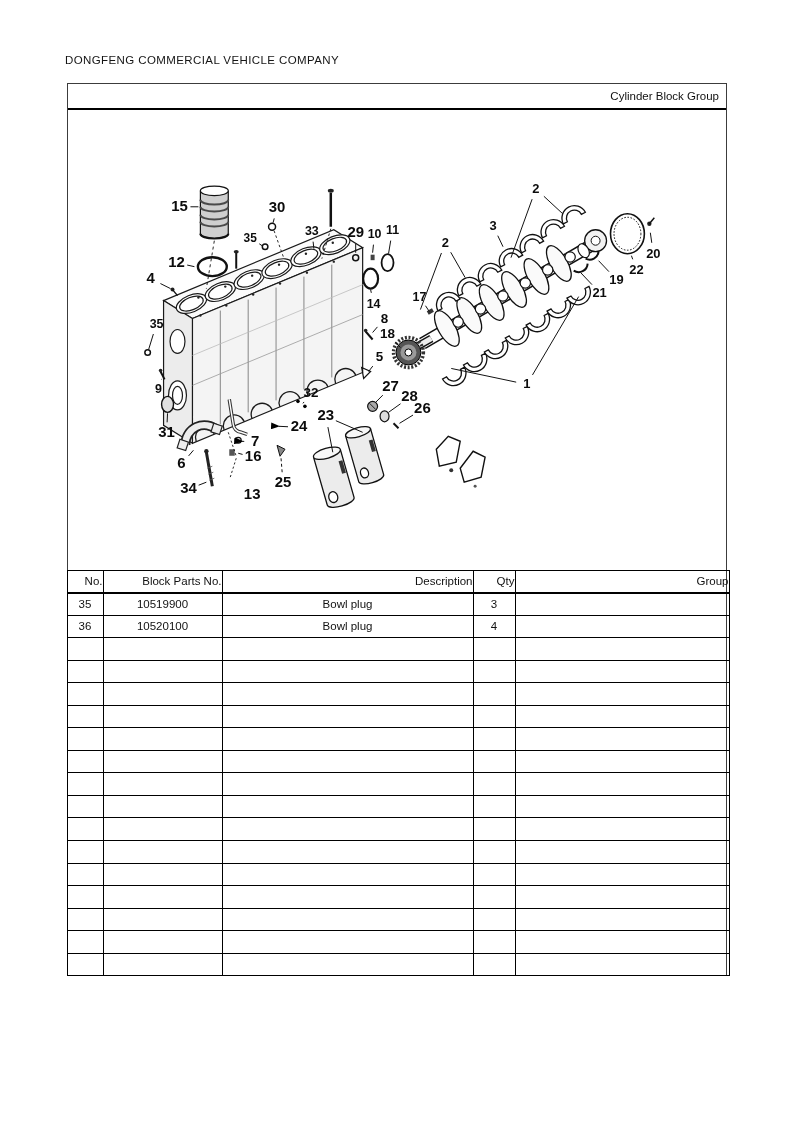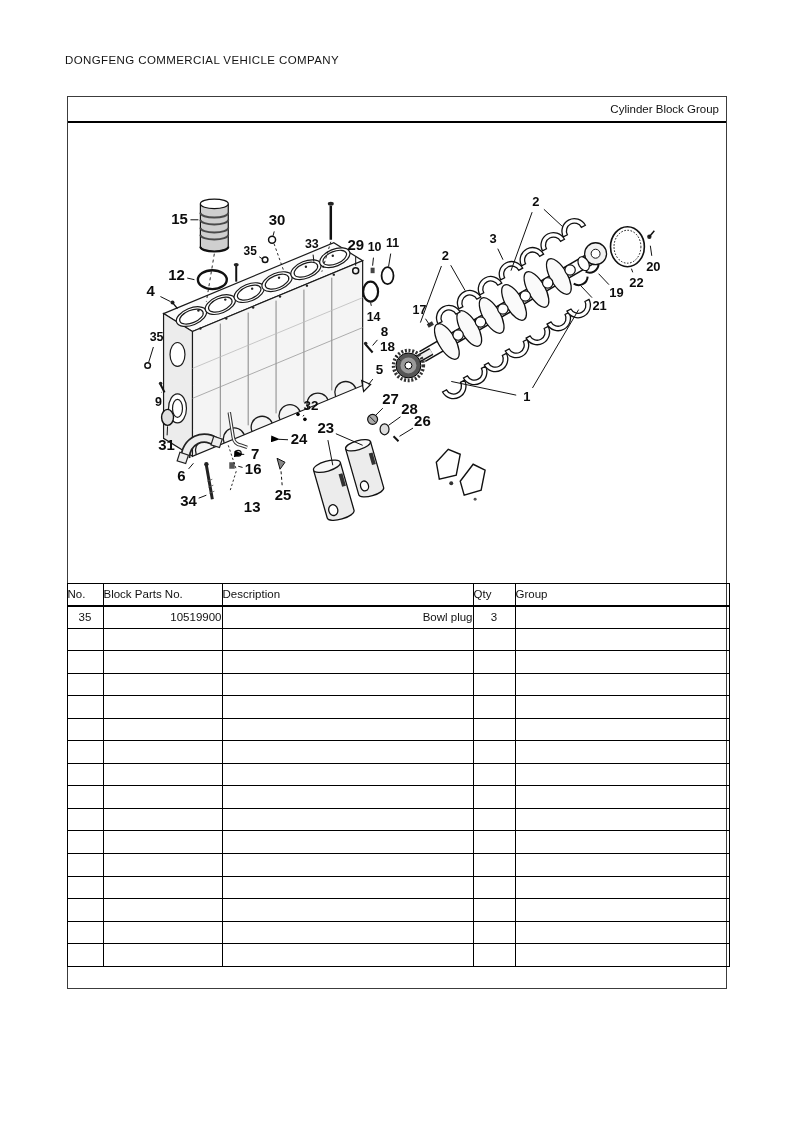--- a/index.html
+++ b/index.html
@@ -1,30 +1,30 @@
 <!DOCTYPE html>
 <html><head>
 <meta charset="utf-8">
 <style>
   html,body{margin:0;padding:0;background:#ffffff;}
   .page{position:relative;width:793px;height:1090px;background:#fff;overflow:hidden;
         font-family:"Liberation Sans","DejaVu Sans",sans-serif;color:#111;}
   .company{position:absolute;left:65px;top:54px;font-size:11.5px;letter-spacing:.4px;color:#151515;}
-  .content-box{position:absolute;left:67px;top:96px;width:660px;height:893px;border:1.5px solid #3c3c3c;box-sizing:border-box;}
+  .content-box{position:absolute;left:67px;top:83px;width:660px;height:893px;border:1.5px solid #3c3c3c;box-sizing:border-box;}
   .titlebar{position:absolute;left:0;top:0;width:100%;height:26px;border-bottom:2px solid #000;box-sizing:border-box;
             display:flex;align-items:center;justify-content:flex-end;padding-right:7px;font-size:11.5px;color:#111;}
   .diagram-wrap{position:absolute;left:0;top:27px;width:657px;height:458px;}
   svg text{font-family:"Liberation Sans","DejaVu Sans",sans-serif;font-weight:bold;fill:#0c0c0c;}
   table.parts{position:absolute;left:-1.5px;top:486px;width:663px;border-collapse:collapse;table-layout:fixed;}
   table.parts th,table.parts td{border:1.5px solid #000;font-size:11.5px;padding:0;overflow:hidden;white-space:nowrap;}
   table.parts thead tr{height:22px;}
   table.parts tbody tr{height:22.55px;}
-  table.parts th{font-weight:normal;text-align:left;border-bottom-width:2px;}
+  table.parts th{font-weight:normal;text-align:right;border-bottom-width:2px;}
   td.col-no,td.col-qty{text-align:center;}
-  td.col-part,td.col-desc{text-align:right;padding-left:8px;}
+  td.col-part,td.col-desc{text-align:center;padding-left:8px;}
 </style>
 </head>
 <body>
 
 <div class="page">
 
   <div class="company">DONGFENG COMMERCIAL VEHICLE COMPANY</div>
 
   <div class="content-box">
 
@@ -355,20 +355,27 @@
       </thead>
       <tbody>
           <tr>
             <td class="col-no">35</td>
             <td class="col-part">10519900</td>
             <td class="col-desc">Bowl plug</td>
             <td class="col-qty">3</td>
             <td class="col-remark"></td>
           </tr>
           <tr>
+            <td class="col-no">36</td>
+            <td class="col-part">10520100</td>
+            <td class="col-desc">Bowl plug</td>
+            <td class="col-qty">4</td>
+            <td class="col-remark"></td>
+          </tr>
+          <tr>
             <td class="col-no"></td>
             <td class="col-part"></td>
             <td class="col-desc"></td>
             <td class="col-qty"></td>
             <td class="col-remark"></td>
           </tr>
           <tr>
             <td class="col-no"></td>
             <td class="col-part"></td>
             <td class="col-desc"></td>

